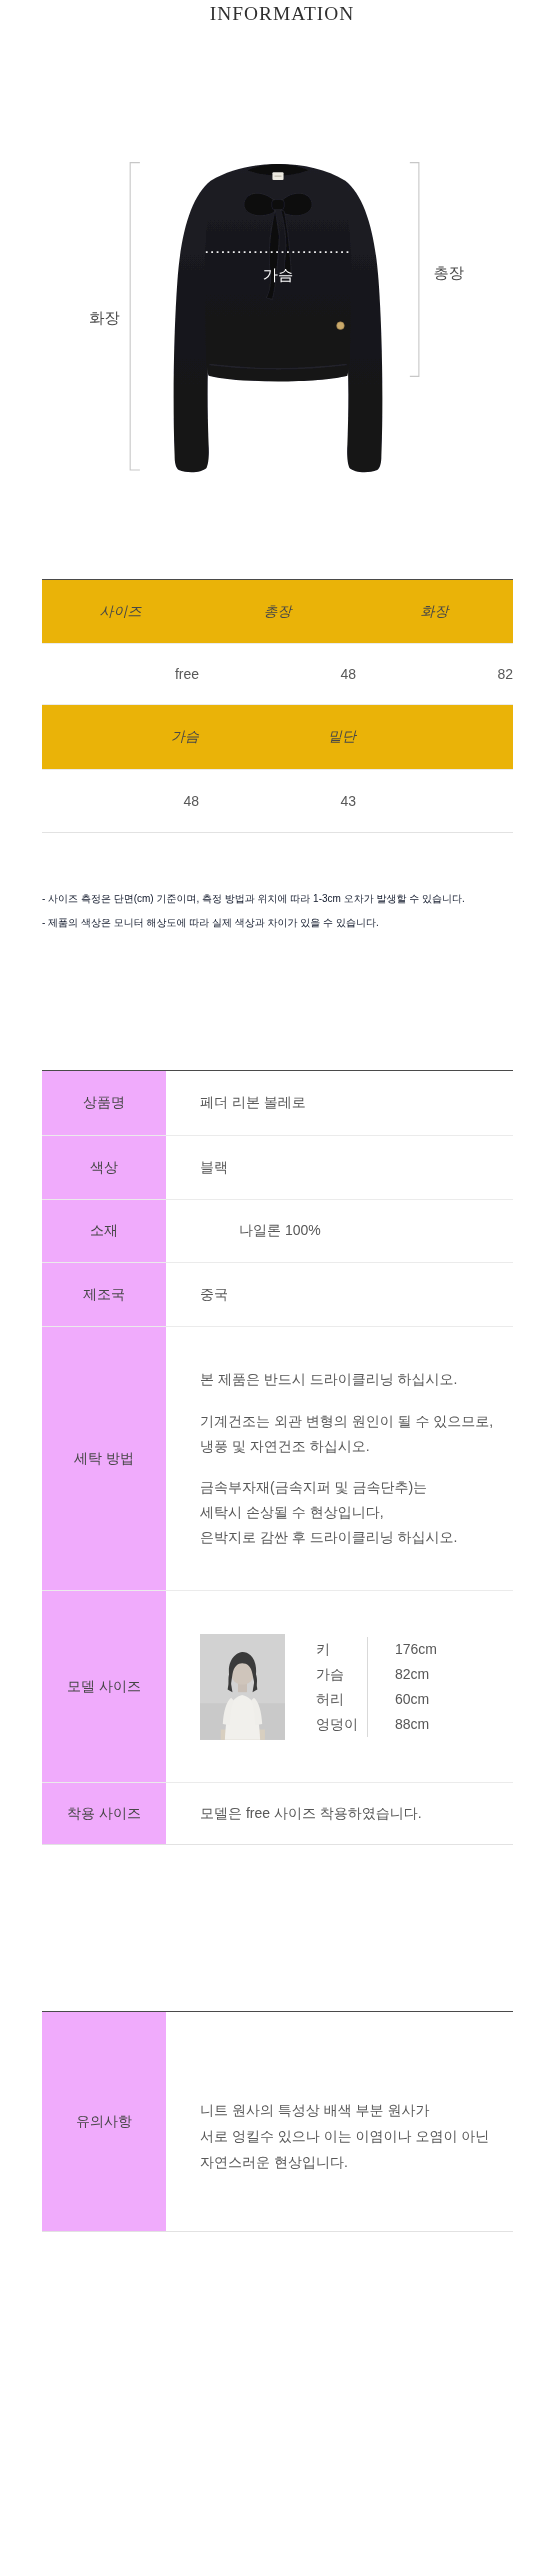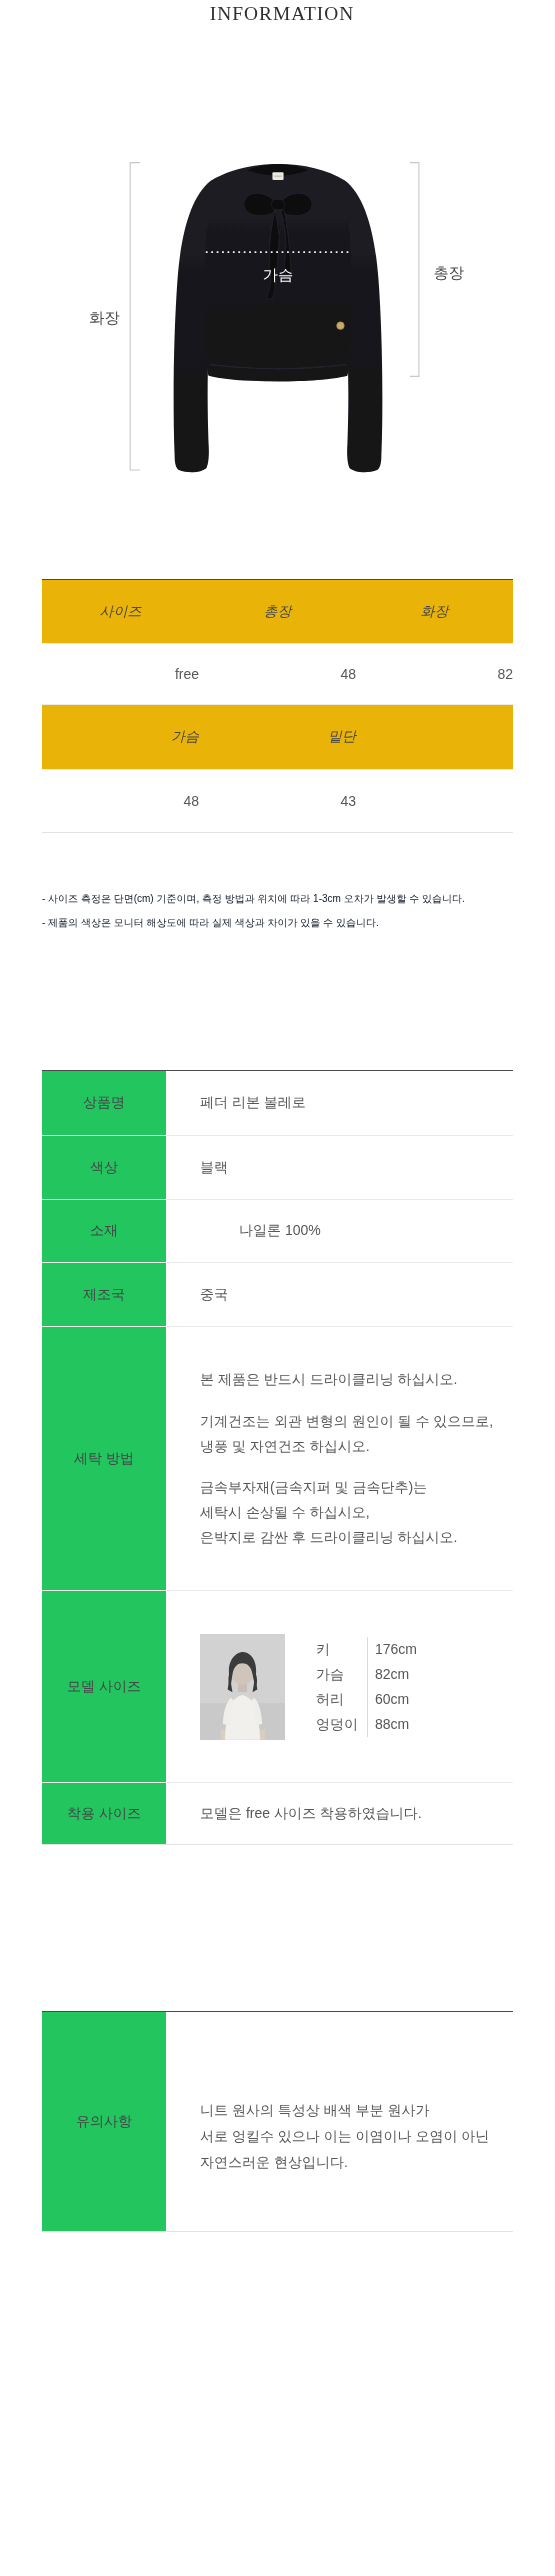--- a/index.html
+++ b/index.html
@@ -27,36 +27,36 @@
   .size-notes{position:absolute;left:42px;top:855px;width:479px;
     font-size:10px;line-height:24px;color:#0f172a;margin-top:32px;}
 
   
   .dt{position:absolute;left:42px;width:471px;border-top:1.4px solid #4a4a4a;
       border-bottom:0.7px solid #e2e2e2;font-size:14px;}
   .t2{top:1070px;}
   .t3{top:2011px;}
   .dt-row{display:flex;background:#ffffff;}
   .dt-row + .dt-row{border-top:0.7px solid #ebebeb;}
-  .dt-label{width:124px;flex:0 0 124px;background:#22c55e;display:flex;
+  .dt-label{width:124px;flex:0 0 124px;background:#f0abfc;display:flex;
     align-items:center;justify-content:center;color:#464646;}
   .dt-value{flex:1;display:flex;align-items:center;padding-left:34px;color:#575757;}
   .r-name{height:64px;} .r-color{height:63px;} .r-material{height:62px;gap:39px;} .r-origin{height:63px;}
   .r-care{height:263px;} .r-model{height:191px;} .r-fit{height:61px;} .r-caution{height:219px;}
   .col-v{flex-direction:column;align-items:flex-start;justify-content:center;}
   .para{line-height:25px;}
   .para + .para{margin-top:16.7px;}
   .t3 .para{line-height:26px;margin-top:28px;}
 
   
   .model-box{display:flex;align-items:center;gap:31px;}
   .model-photo{width:85px;height:106px;flex:0 0 85px;overflow:hidden;background:#d4d4d4;}
   .meas{display:flex;align-items:stretch;}
   .meas-names{width:51px;}
-  .meas-values{border-left:0.7px solid #d9d9d9;padding-left:7px;}
+  .meas-values{border-left:0.7px solid #d9d9d9;padding-left:27px;}
   .meas-line{height:25px;line-height:25px;white-space:nowrap;}
 </style>
 </head>
 <body>
 
 <div id="page">
 
   <h1 class="page-title">INFORMATION</h1>
 
   <svg class="diagram" viewBox="0 0 800 500" xmlns="http://www.w3.org/2000/svg">
@@ -168,21 +168,21 @@
       <div class="dt-value col-v">
         <div class="para">
           <div>본 제품은 반드시 드라이클리닝 하십시오.</div>
         </div>
         <div class="para">
           <div>기계건조는 외관 변형의 원인이 될 수 있으므로,</div>
           <div>냉풍 및 자연건조 하십시오.</div>
         </div>
         <div class="para">
           <div>금속부자재(금속지퍼 및 금속단추)는</div>
-          <div>세탁시 손상될 수 하십시오,</div>
+          <div>세탁시 손상될 수 현상입니다,</div>
           <div>은박지로 감싼 후 드라이클리닝 하십시오.</div>
         </div>
       </div>
     </div>
 
     <div class="dt-row r-model">
       <div class="dt-label">모델 사이즈</div>
       <div class="dt-value">
         <div class="model-box">
 

